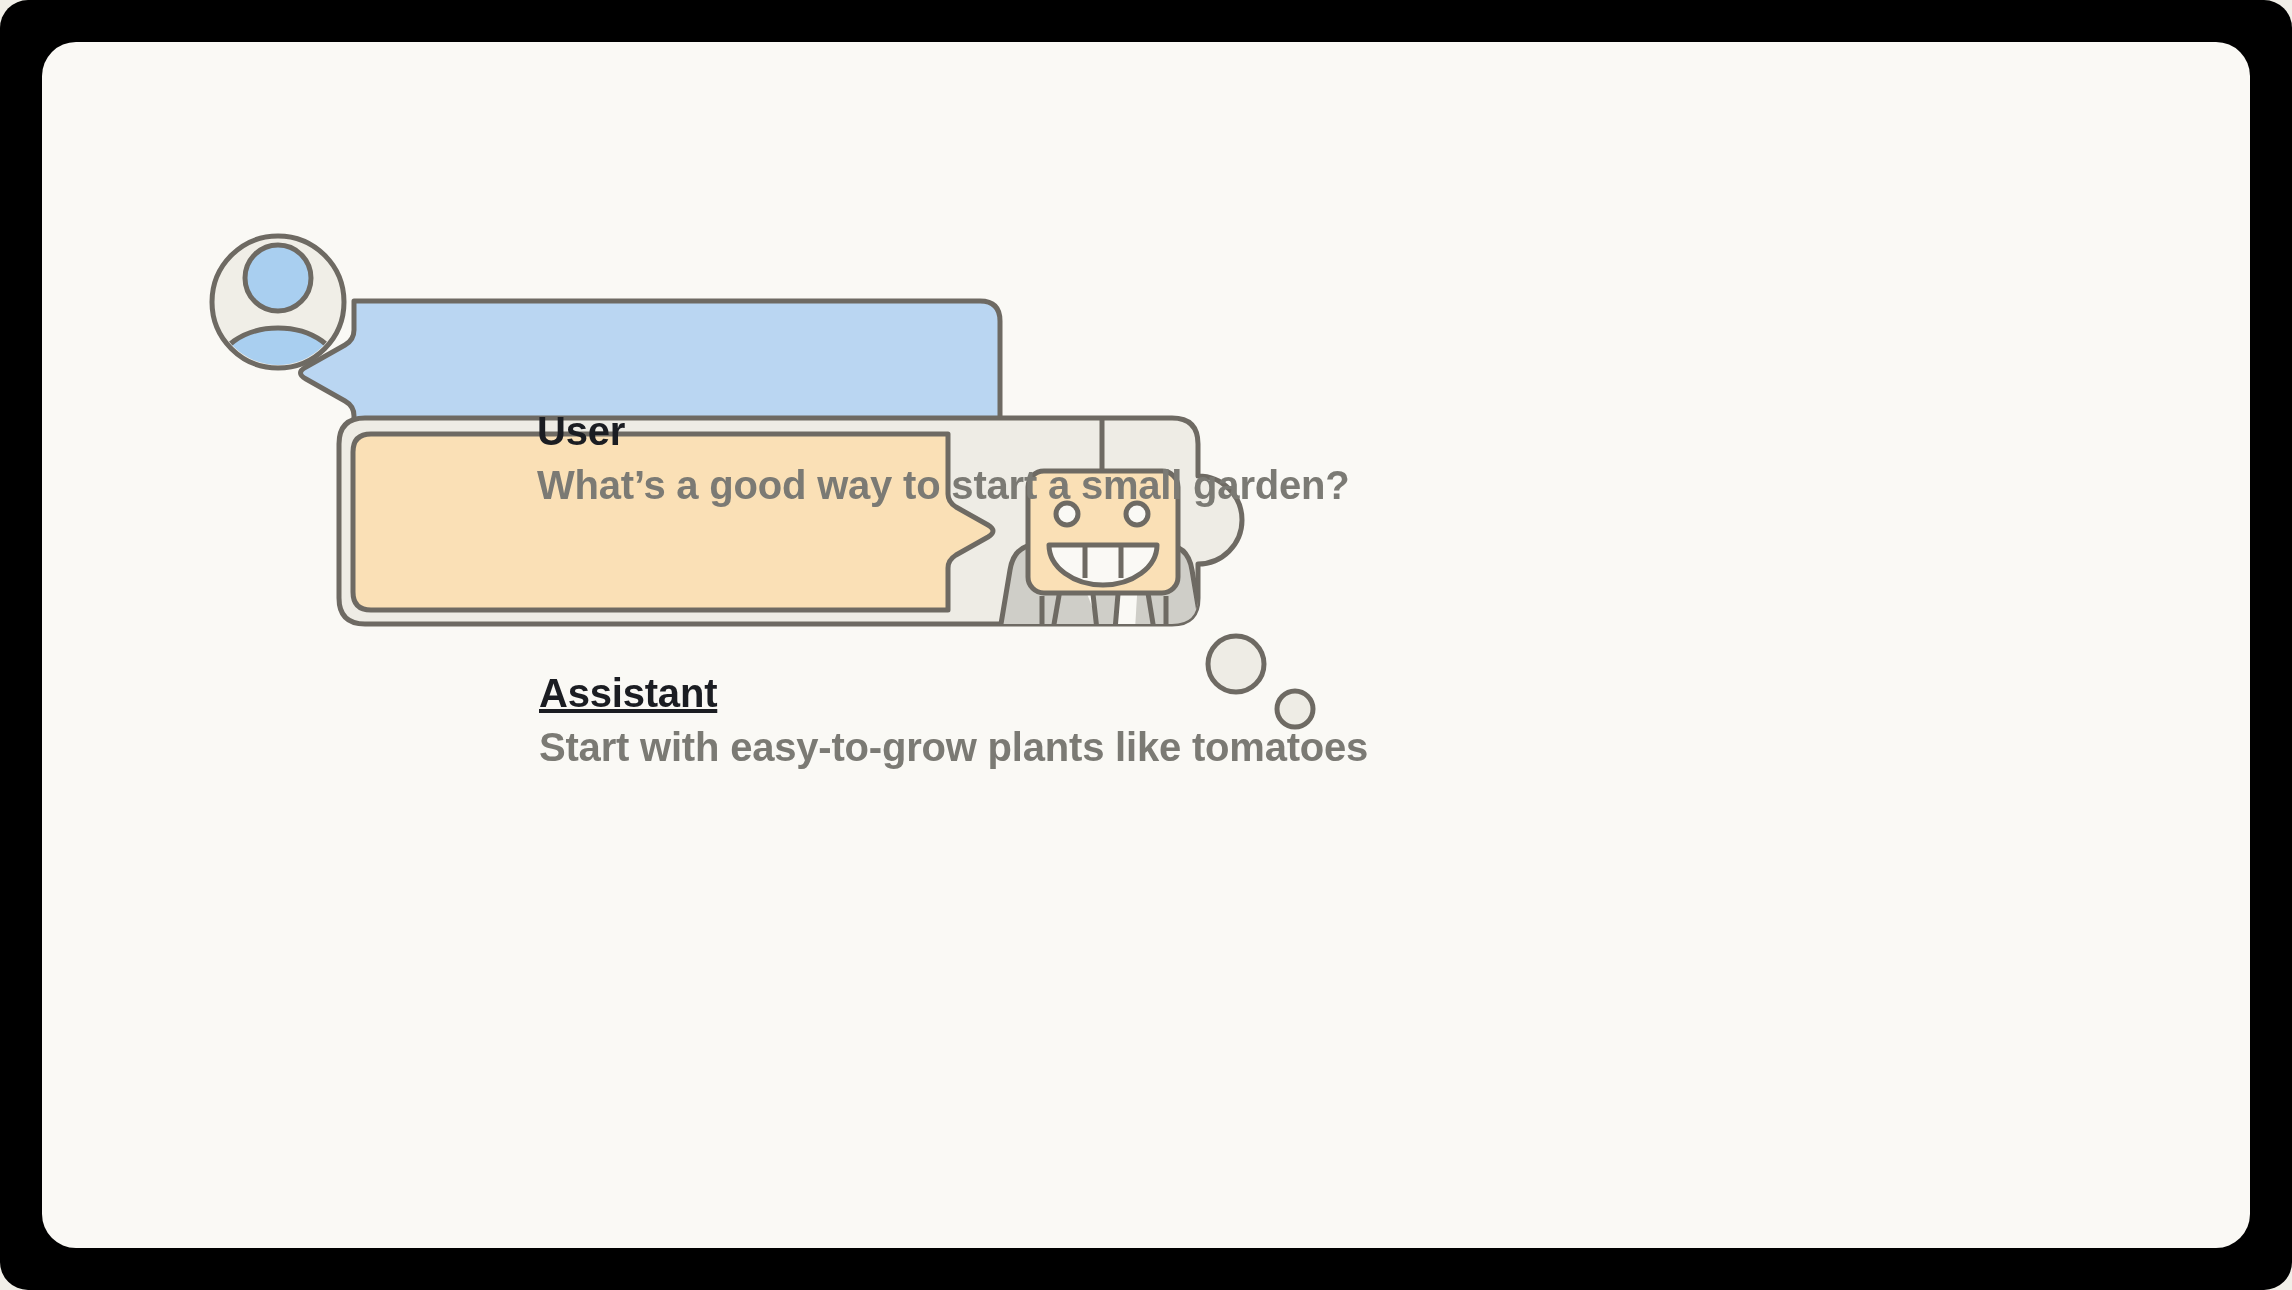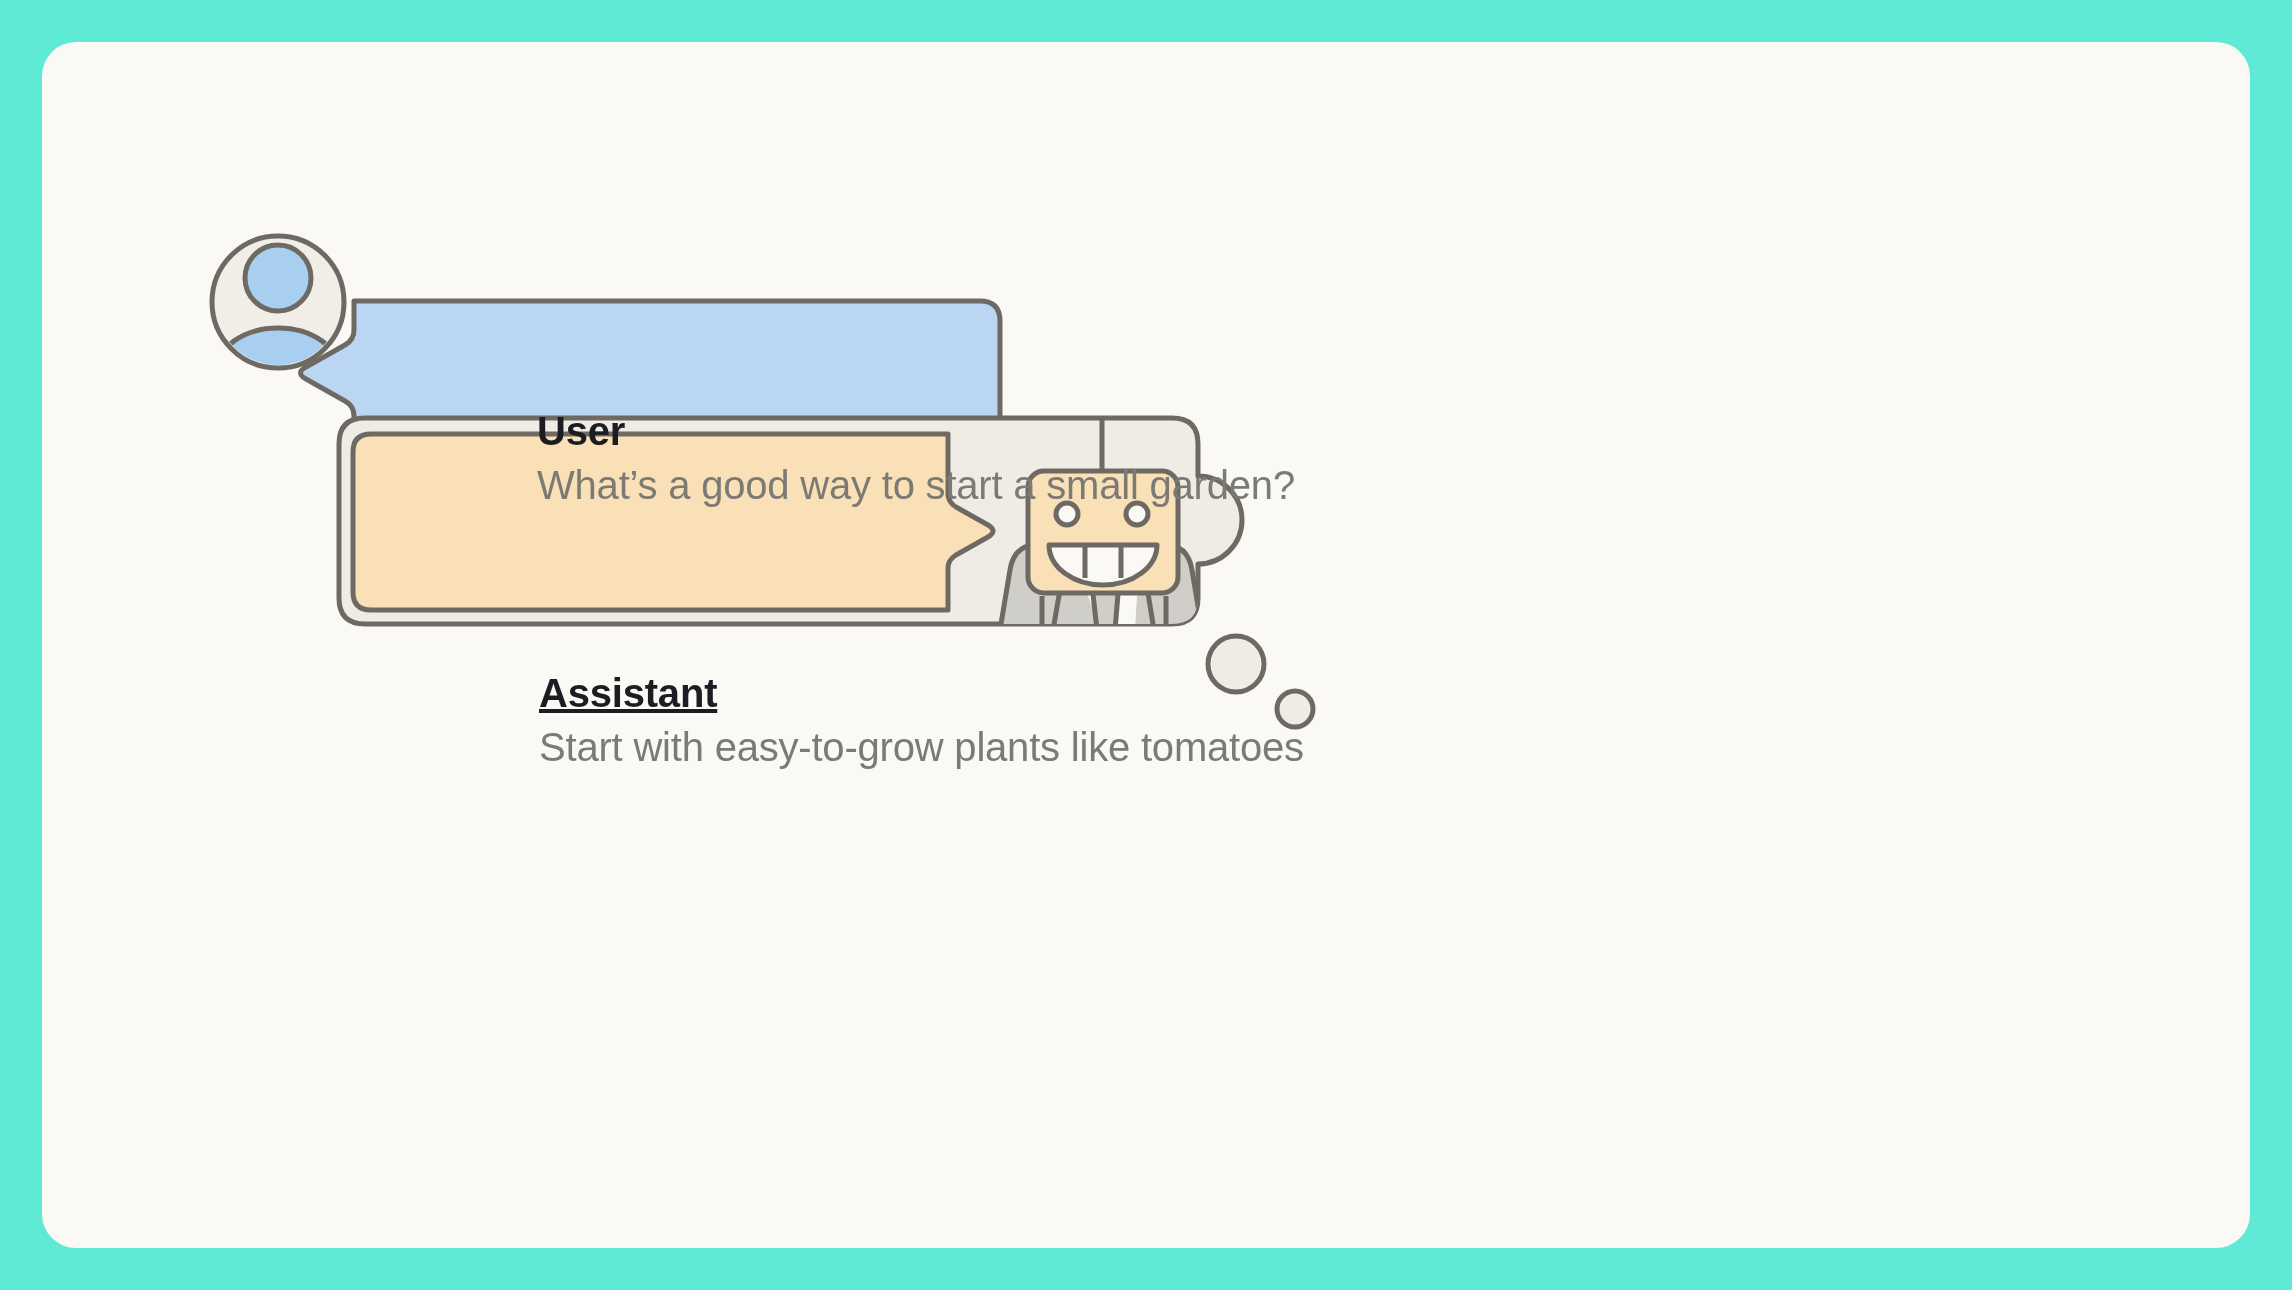--- a/index.html
+++ b/index.html
@@ -12,21 +12,22 @@
     width: 2292px;
     height: 1290px;
     font-family: "Liberation Sans", sans-serif;
     overflow: hidden;
   }
 
   .page {
     position: relative;
     width: 2292px;
     height: 1290px;
-    background: #5eead4;
+    background: #000000;
+    border-radius: 28px;
   }
 
   .card {
     position: absolute;
     left: 42px;
     top: 42px;
     width: 2208px;
     height: 1206px;
     background: #faf9f5;
     border-radius: 34px;
@@ -55,21 +56,21 @@
     font-size: 40px;
     font-weight: bold;
     color: #1b1d22;
     letter-spacing: -0.2px;
     line-height: 1.05;
     white-space: nowrap;
   }
 
   .body-line {
     font-size: 40px;
-    font-weight: normal;
+    font-weight: bold;
     color: #7b7a74;
     letter-spacing: -0.2px;
     line-height: 1.28;
     white-space: nowrap;
   }
 
   #user-text {
     left: 495px;
     top: 368px;
   }

